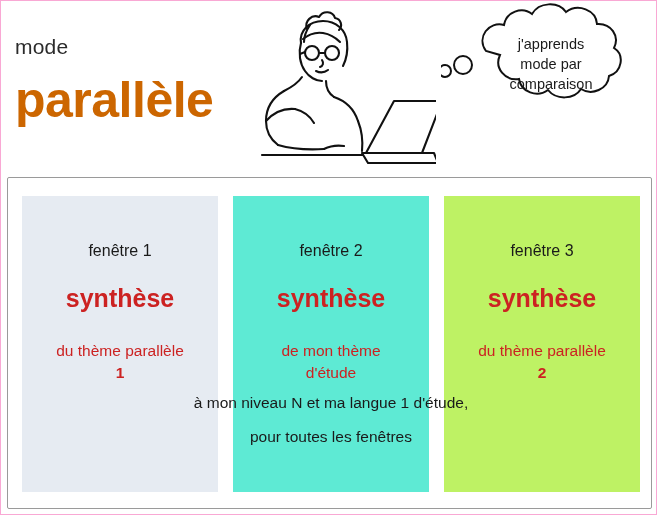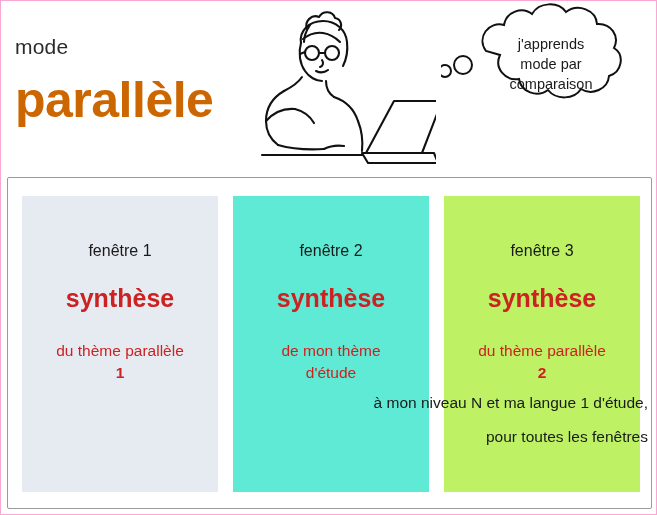--- a/index.html
+++ b/index.html
@@ -130,24 +130,24 @@
     padding: 0 8px;
     box-sizing: border-box;
     margin-top: 16px;
   }
   .window-desc b {
     font-weight: bold;
   }
 
   #footer-note {
     position: absolute;
-    left: 22px;
+    left: 14px;
     top: 208px;
     width: 618px;
-    text-align: right;
+    text-align: center;
     font-size: 15.5px;
     color: #1a1a1a;
     line-height: 34px;
   }
 </style>
 </head>
 <body>
 
 <div id="page">
 

